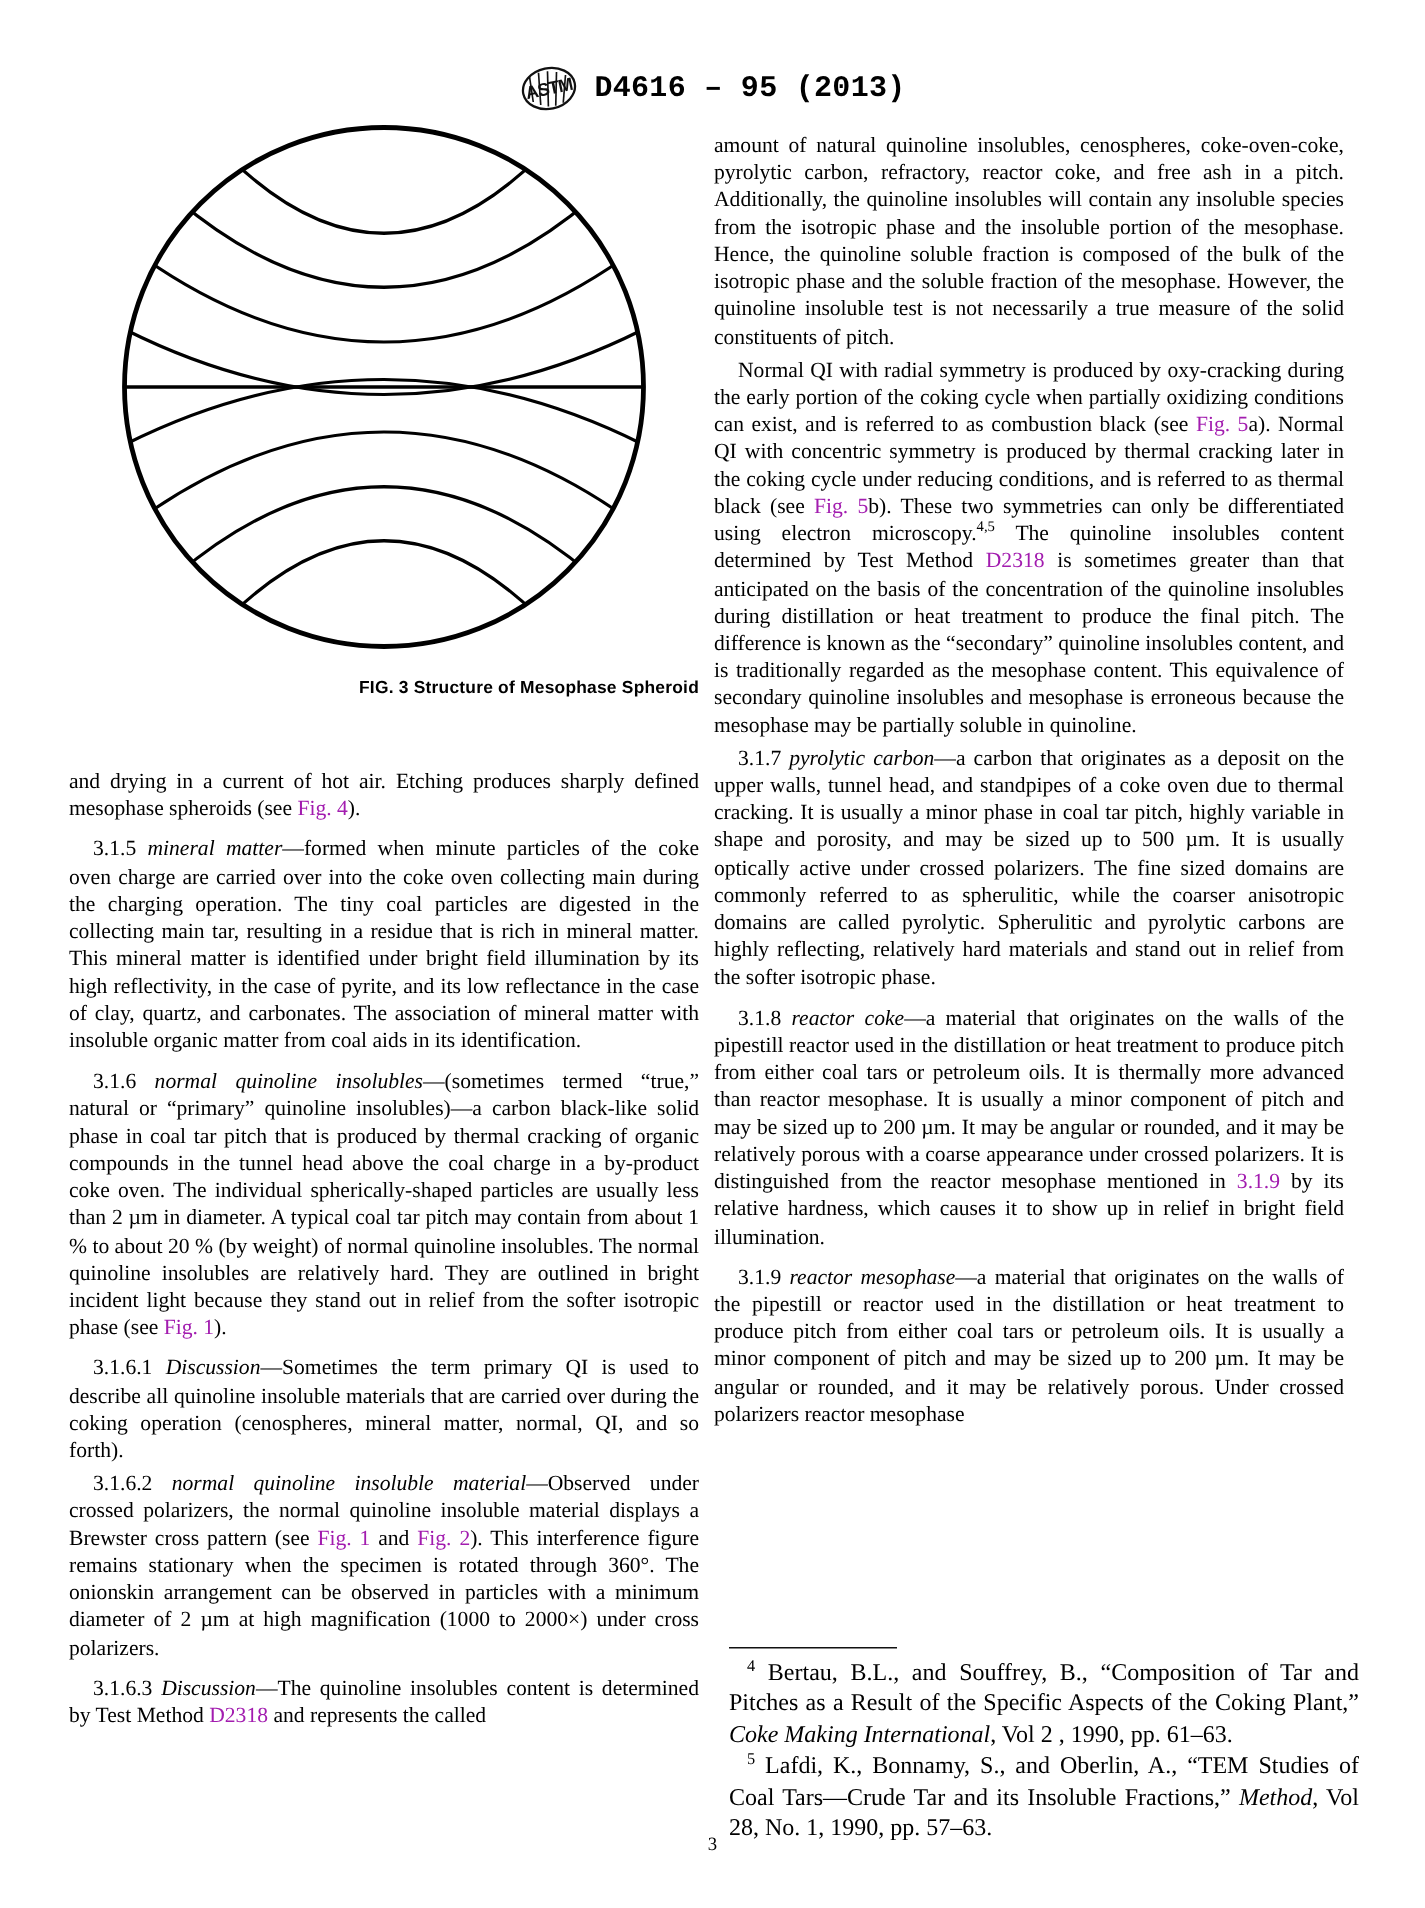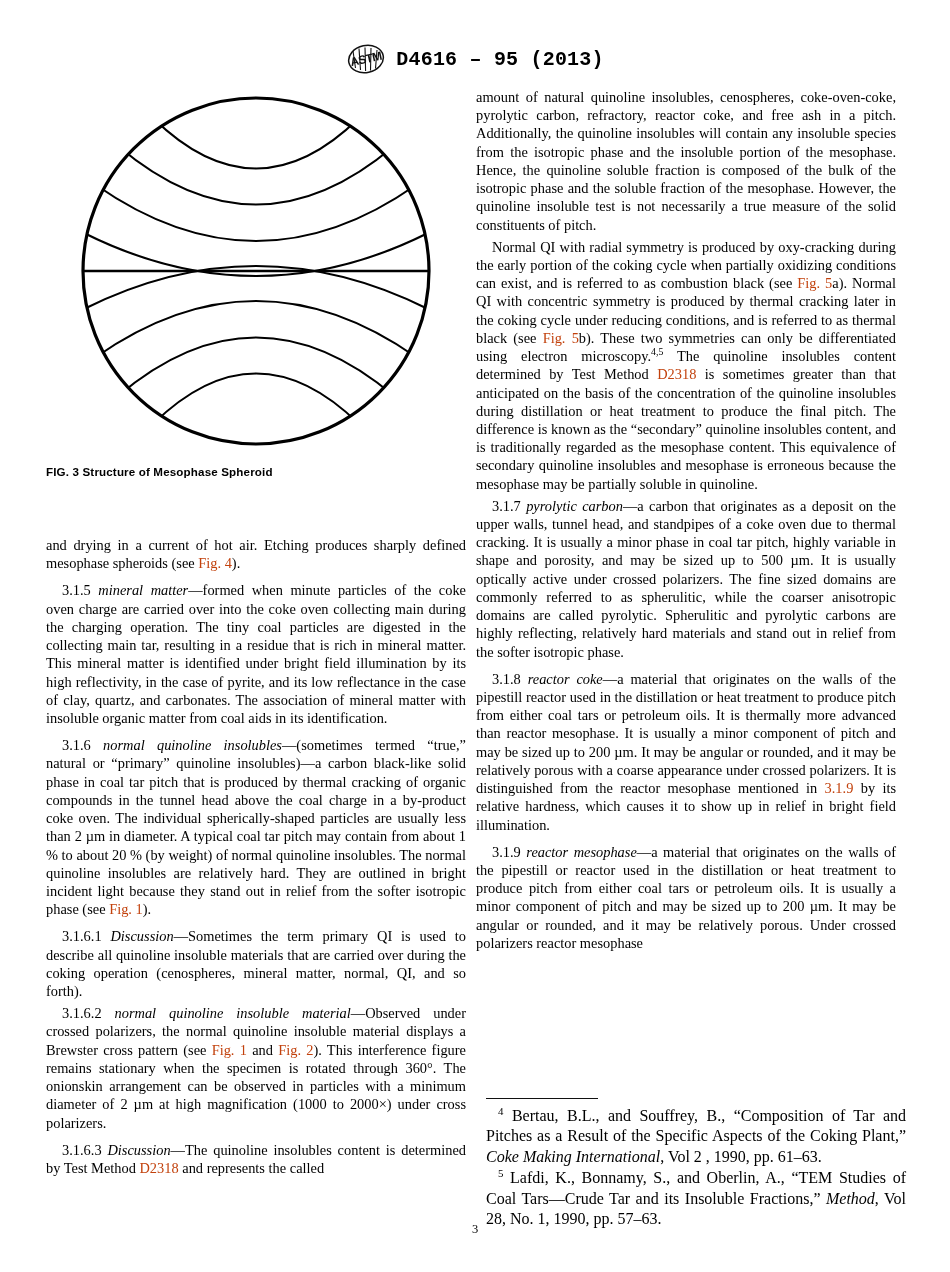--- a/index.html
+++ b/index.html
@@ -62,30 +62,30 @@
 
   p {
     margin: 0;
     text-indent: 0;
   }
   p.ind  { text-indent: 16px; }
   p.gap  { margin-top: 9px; }
   p.gap-sm { margin-top: 4px; }
 
   .it { font-style: italic; }
-  .lnk { color: #c2410c; }
+  .lnk { color: #a21caf; }
   sup { font-size: 0.68em; vertical-align: super; line-height: 0; }
 
   
   .figure-block {
     position: absolute;
     left: 46px;
-    top: 91px;
+    top: 78px;
     width: 420px;
-    text-align: left;
+    text-align: right;
   }
   .fig-svg { display: block; margin: 0 auto; }
   .fig-caption {
     font-family: "Liberation Sans", "DejaVu Sans", sans-serif;
     font-size: 11.6px;
     font-weight: bold;
     margin-top: 14px;
     letter-spacing: 0.15px;
   }
 
@@ -162,21 +162,21 @@
 
         <path d="M 8 218 Q 180 132 352 218"></path>
         <path d="M 20 266 Q 180 154 340 266"></path>
         <path d="M 42 305 Q 180 188 318 305"></path>
         <path d="M 77 333 Q 180 232 283 333"></path>
       </g>
     </svg>
     <div class="fig-caption">FIG. 3  Structure of Mesophase Spheroid</div>
   </div>
 
-  <div class="col col-left" style="top: 536px;">
+  <div class="col col-left" style="top: 512px;">
     <p><span>and drying in a current of hot air. Etching produces sharply defined mesophase spheroids (see </span><span class="lnk">Fig. 4</span><span>).</span></p>
 
     <p class="ind gap"><span>3.1.5</span> <span class="it">mineral matter</span><span>—formed when minute particles of the coke oven charge are carried over into the coke oven collecting main during the charging operation. The tiny coal particles are digested in the collecting main tar, resulting in a residue that is rich in mineral matter. This mineral matter is identified under bright field illumination by its high reflectivity, in the case of pyrite, and its low reflectance in the case of clay, quartz, and carbonates. The association of mineral matter with insoluble organic matter from coal aids in its identification.</span></p>
 
     <p class="ind gap"><span>3.1.6</span> <span class="it">normal quinoline insolubles</span><span>—(sometimes termed “true,” natural or “primary” quinoline insolubles)—a carbon black-like solid phase in coal tar pitch that is produced by thermal cracking of organic compounds in the tunnel head above the coal charge in a by-product coke oven. The individual spherically-shaped particles are usually less than 2 µm in diameter. A typical coal tar pitch may contain from about 1 % to about 20 % (by weight) of normal quinoline insolubles. The normal quinoline insolubles are relatively hard. They are outlined in bright incident light because they stand out in relief from the softer isotropic phase (see </span><span class="lnk">Fig. 1</span><span>).</span></p>
 
     <p class="ind gap"><span>3.1.6.1</span> <span class="it">Discussion</span><span>—Sometimes the term primary QI is used to describe all quinoline insoluble materials that are carried over during the coking operation (cenospheres, mineral matter, normal, QI, and so forth).</span></p>
 
     <p class="ind gap-sm"><span>3.1.6.2</span> <span class="it">normal quinoline insoluble material</span><span>—Observed under crossed polarizers, the normal quinoline insoluble material displays a Brewster cross pattern (see </span><span class="lnk">Fig. 1</span><span> and </span><span class="lnk">Fig. 2</span><span>). This interference figure remains stationary when the specimen is rotated through 360°. The onionskin arrangement can be observed in particles with a minimum diameter of 2 µm at high magnification (1000 to 2000×) under cross polarizers.</span></p>
 

